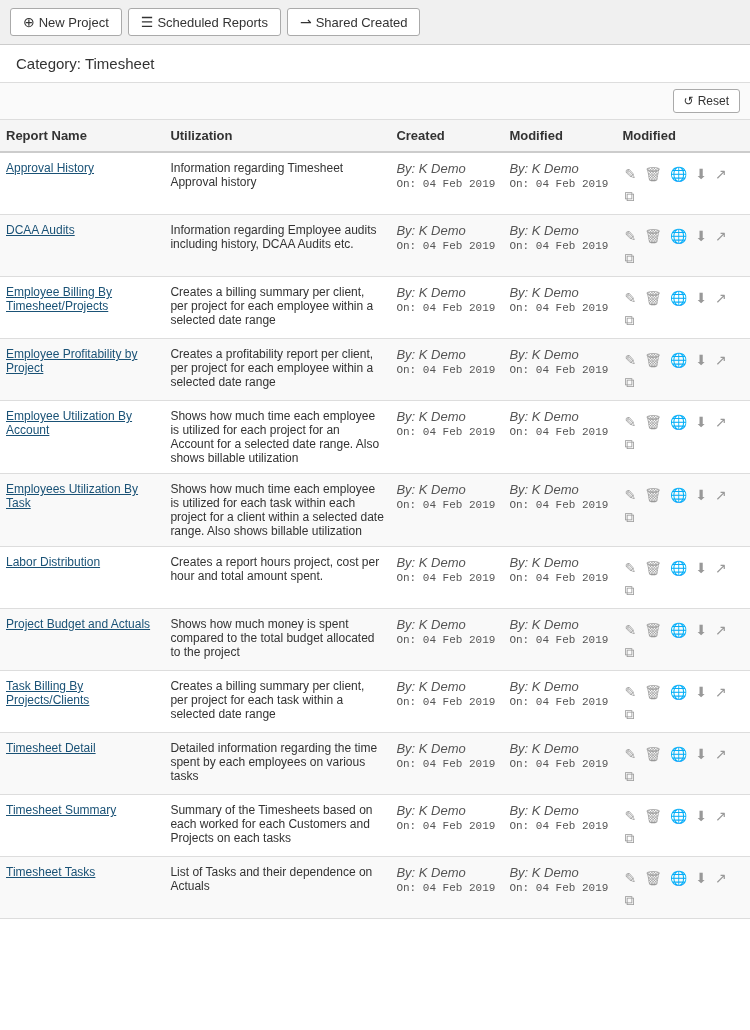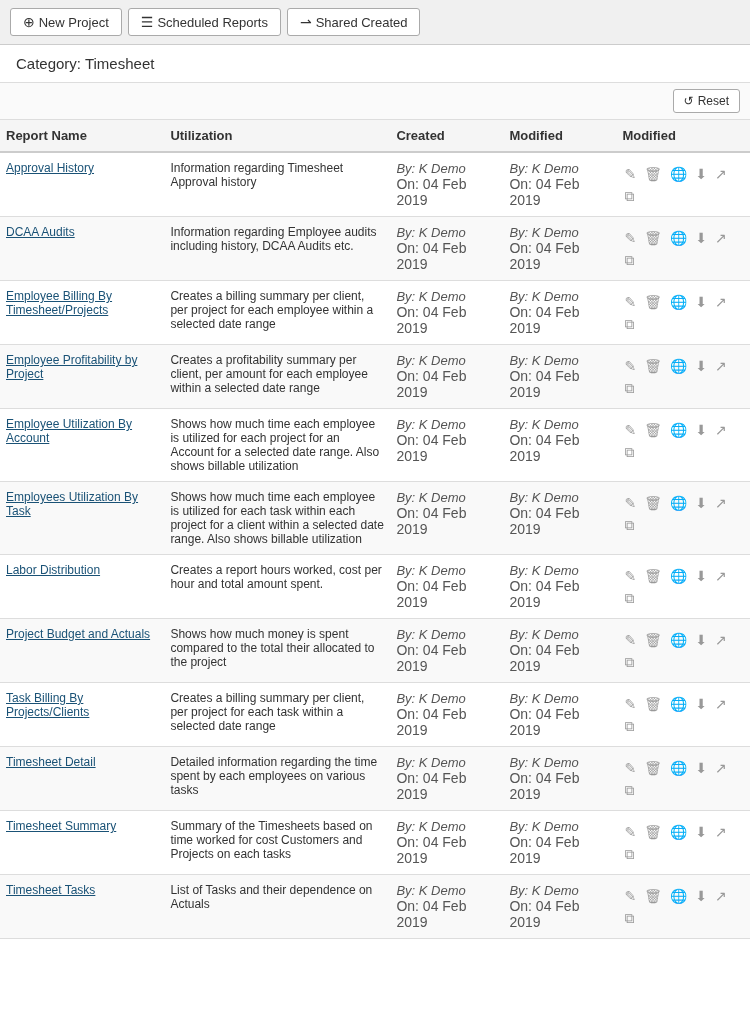--- a/index.html
+++ b/index.html
@@ -88,21 +88,21 @@
     .col-created { width: 110px; }
     .col-modified { width: 110px; }
     .col-actions { width: 130px; }
     .report-link {
       color: #1a5276;
       text-decoration: underline;
       cursor: pointer;
       font-size: 12px;
     }
     .meta-by { font-style: italic; color: #555; font-size: 13px; }
-    .meta-on { font-size: 14px; color: #555; }
+    .meta-on { font-size: 11px; color: #555; font-family: Liberation Mono, monospace; }
     .actions-cell {
       display: flex;
       align-items: center;
       gap: 4px;
       flex-wrap: wrap;
       padding-top: 4px;
     }
     .action-icon {
       color: #999;
       font-size: 14px;
@@ -193,21 +193,21 @@
             <span class="action-icon">🗑</span>
             <span class="action-icon">🌐</span>
             <span class="action-icon">⬇</span>
             <span class="action-icon">↗</span>
             <span class="action-icon">⧉</span>
           </div>
         </td>
       </tr>
       <tr>
         <td class="col-name"><span class="report-link">Employee Profitability by Project</span></td>
-        <td class="col-desc">Creates a profitability summary per client, per amount for each employee within a selected date range</td>
+        <td class="col-desc">Creates a profitability report per client, per project for each employee within a selected date range</td>
         <td class="col-created"><span class="meta-by">By: K Demo</span><br><span class="meta-on">On: 04 Feb 2019</span></td>
         <td class="col-modified"><span class="meta-by">By: K Demo</span><br><span class="meta-on">On: 04 Feb 2019</span></td>
         <td class="col-actions">
           <div class="actions-cell">
             <span class="action-icon">✎</span>
             <span class="action-icon">🗑</span>
             <span class="action-icon">🌐</span>
             <span class="action-icon">⬇</span>
             <span class="action-icon">↗</span>
             <span class="action-icon">⧉</span>
@@ -241,37 +241,37 @@
             <span class="action-icon">🗑</span>
             <span class="action-icon">🌐</span>
             <span class="action-icon">⬇</span>
             <span class="action-icon">↗</span>
             <span class="action-icon">⧉</span>
           </div>
         </td>
       </tr>
       <tr>
         <td class="col-name"><span class="report-link">Labor Distribution</span></td>
-        <td class="col-desc">Creates a report hours worked, cost per hour and total amount spent.</td>
+        <td class="col-desc">Creates a report hours project, cost per hour and total amount spent.</td>
         <td class="col-created"><span class="meta-by">By: K Demo</span><br><span class="meta-on">On: 04 Feb 2019</span></td>
         <td class="col-modified"><span class="meta-by">By: K Demo</span><br><span class="meta-on">On: 04 Feb 2019</span></td>
         <td class="col-actions">
           <div class="actions-cell">
             <span class="action-icon">✎</span>
             <span class="action-icon">🗑</span>
             <span class="action-icon">🌐</span>
             <span class="action-icon">⬇</span>
             <span class="action-icon">↗</span>
             <span class="action-icon">⧉</span>
           </div>
         </td>
       </tr>
       <tr>
         <td class="col-name"><span class="report-link">Project Budget and Actuals</span></td>
-        <td class="col-desc">Shows how much money is spent compared to the total their allocated to the project</td>
+        <td class="col-desc">Shows how much money is spent compared to the total budget allocated to the project</td>
         <td class="col-created"><span class="meta-by">By: K Demo</span><br><span class="meta-on">On: 04 Feb 2019</span></td>
         <td class="col-modified"><span class="meta-by">By: K Demo</span><br><span class="meta-on">On: 04 Feb 2019</span></td>
         <td class="col-actions">
           <div class="actions-cell">
             <span class="action-icon">✎</span>
             <span class="action-icon">🗑</span>
             <span class="action-icon">🌐</span>
             <span class="action-icon">⬇</span>
             <span class="action-icon">↗</span>
             <span class="action-icon">⧉</span>
@@ -305,21 +305,21 @@
             <span class="action-icon">🗑</span>
             <span class="action-icon">🌐</span>
             <span class="action-icon">⬇</span>
             <span class="action-icon">↗</span>
             <span class="action-icon">⧉</span>
           </div>
         </td>
       </tr>
       <tr>
         <td class="col-name"><span class="report-link">Timesheet Summary</span></td>
-        <td class="col-desc">Summary of the Timesheets based on time worked for cost Customers and Projects on each tasks</td>
+        <td class="col-desc">Summary of the Timesheets based on each worked for each Customers and Projects on each tasks</td>
         <td class="col-created"><span class="meta-by">By: K Demo</span><br><span class="meta-on">On: 04 Feb 2019</span></td>
         <td class="col-modified"><span class="meta-by">By: K Demo</span><br><span class="meta-on">On: 04 Feb 2019</span></td>
         <td class="col-actions">
           <div class="actions-cell">
             <span class="action-icon">✎</span>
             <span class="action-icon">🗑</span>
             <span class="action-icon">🌐</span>
             <span class="action-icon">⬇</span>
             <span class="action-icon">↗</span>
             <span class="action-icon">⧉</span>

